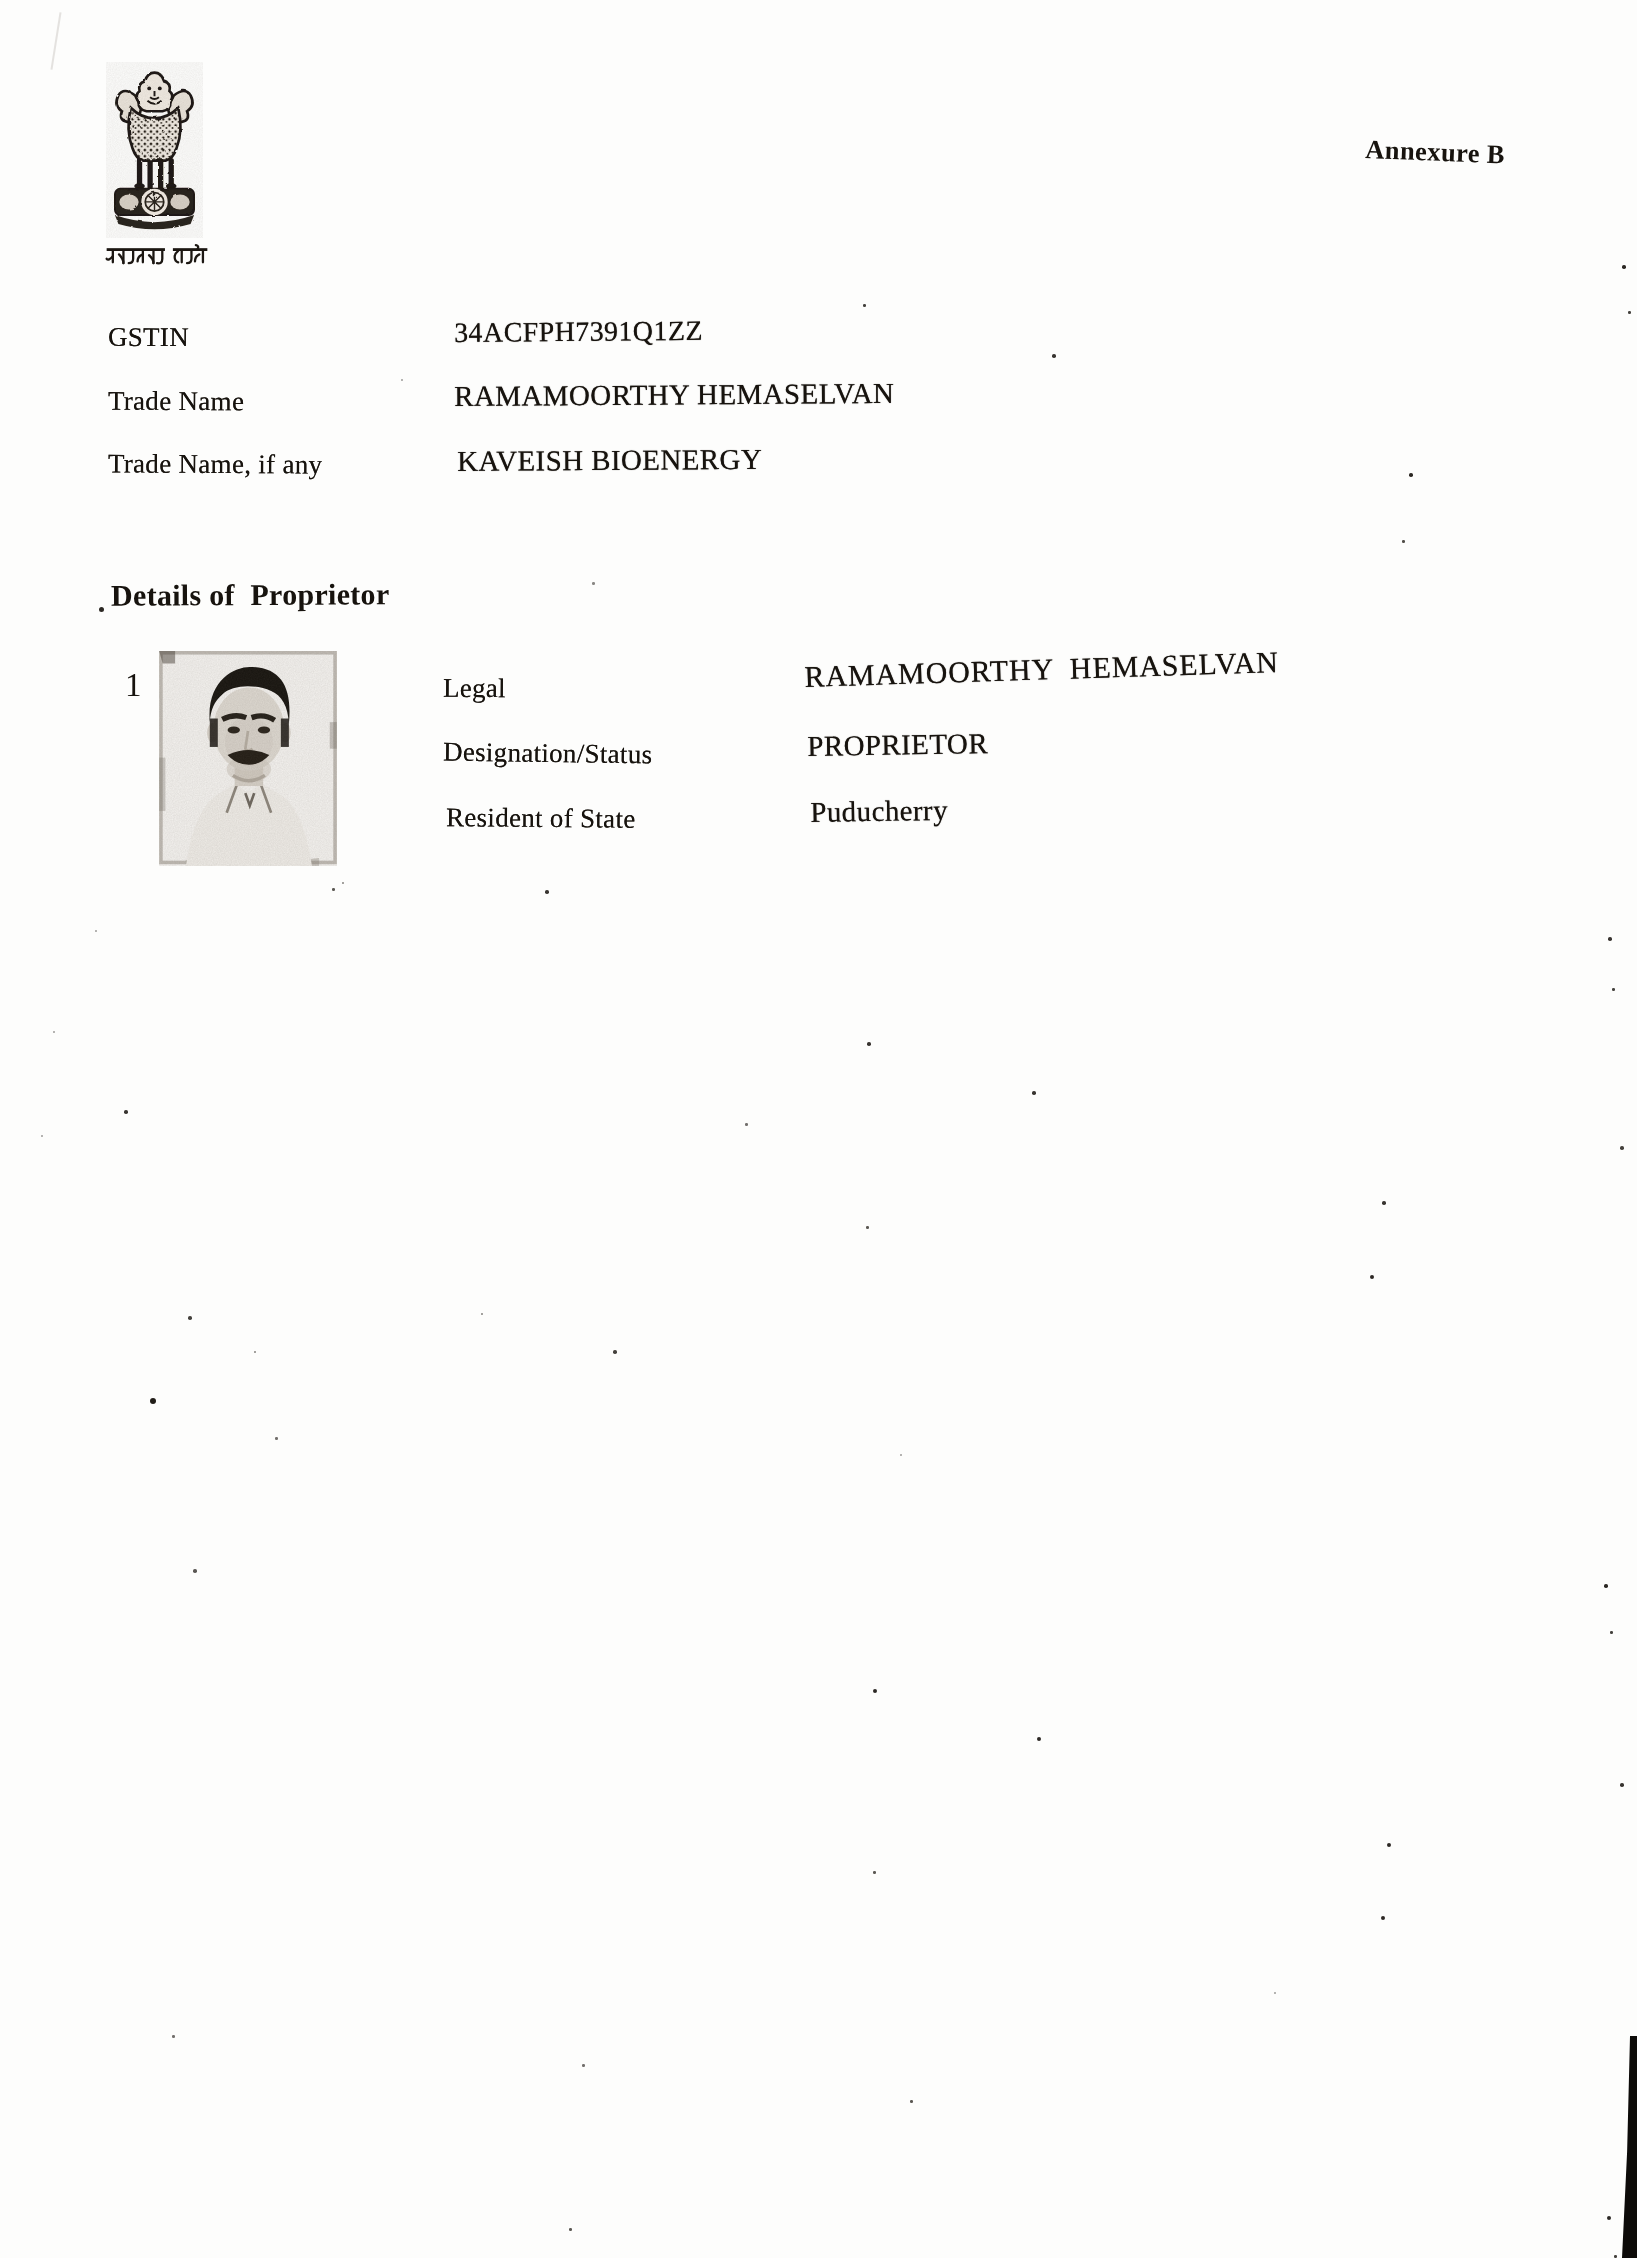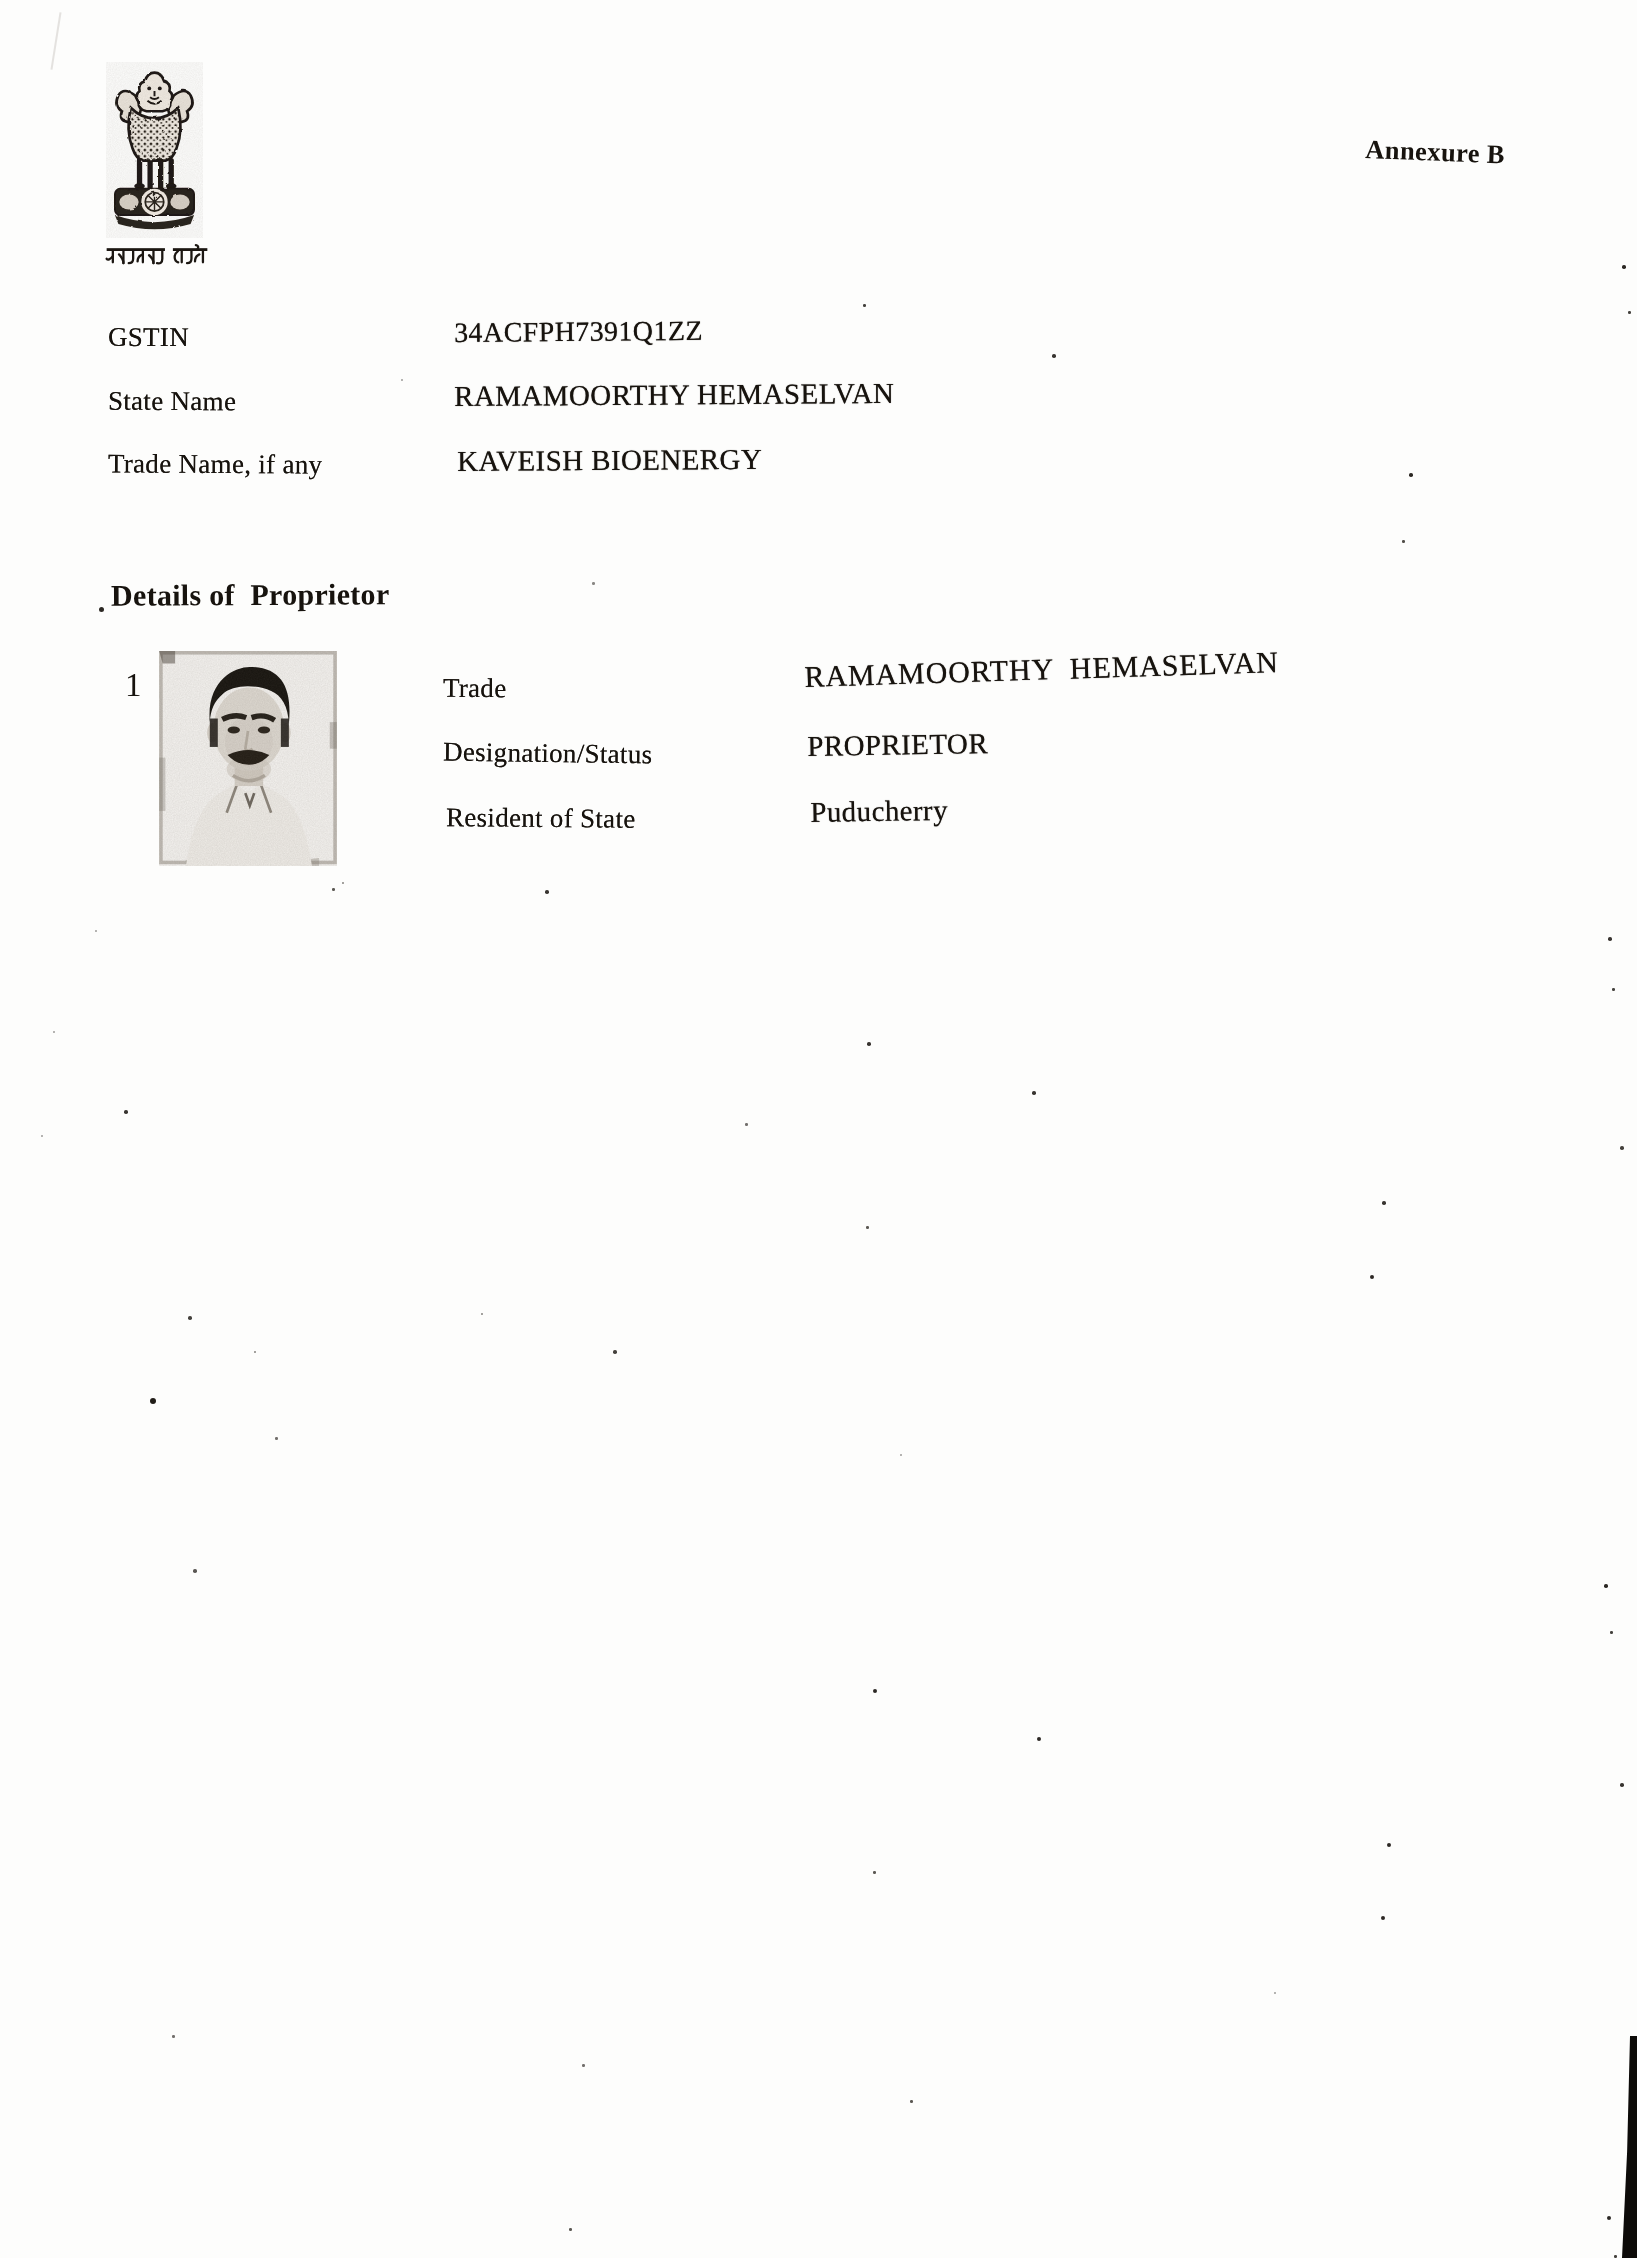--- a/index.html
+++ b/index.html
@@ -91,21 +91,21 @@
         <path d="M108 12 q-5 2 -5 8"></path>
       <path d="M104 1.5 q4 1 2 4"></path>
     </g>
   </svg>
 
   <div class="abs bold" style="left:1366px;top:134px;font-size:26.5px;letter-spacing:0.4px;transform:rotate(2.2deg);transform-origin:left top;">Annexure B</div>
 
   <div class="abs lbl" style="left:108px;top:322px;transform:rotate(.3deg)">GSTIN</div>
   <div class="abs val" style="left:454px;top:317px;font-size:28px;transform:rotate(-.5deg);transform-origin:left top">34ACFPH7391Q1ZZ</div>
 
-  <div class="abs lbl" style="left:108px;top:386px;transform:rotate(.3deg)">State Name</div>
+  <div class="abs lbl" style="left:108px;top:386px;transform:rotate(.3deg)">Trade Name</div>
   <div class="abs val" style="left:454px;top:380px;transform:rotate(-.4deg);transform-origin:left top">RAMAMOORTHY HEMASELVAN</div>
 
   <div class="abs lbl" style="left:108px;top:449px;transform:rotate(.3deg)">Trade Name, if any</div>
   <div class="abs val" style="left:457px;top:445px;transform:rotate(-.4deg);transform-origin:left top">KAVEISH BIOENERGY</div>
 
   <div class="abs bold" style="left:111px;top:578px;font-size:30px;letter-spacing:0.3px;transform:rotate(-.3deg);white-space:pre;">Details of  Proprietor</div>
 
   <div class="abs" style="left:125px;top:667px;font-size:33px;">1</div>
 
   <svg class="abs" style="left:159px;top:651px;width:178px;height:215px" viewBox="0 0 200 242" aria-hidden="true">
@@ -138,21 +138,21 @@
       <ellipse cx="84" cy="89" rx="7" ry="4" fill="#2a241c"></ellipse>
       <ellipse cx="118" cy="89" rx="7" ry="4" fill="#2a241c"></ellipse>
       <path d="M100 90 l-3 20 q3 4 8 0" stroke="#b5ada2" stroke-width="3" fill="none"></path>
       <ellipse cx="101" cy="133" rx="25" ry="15" fill="#c9c2b7" opacity=".5"></ellipse>
       <path d="M77 117 q24 -11 47 0 q-10 11 -23 11 q-14 0 -24 -11 Z" fill="#231d15"></path>
       <path d="M83 140 q18 12 36 0" stroke="#b0a89d" stroke-width="4" fill="none"></path>
     </g>
     <rect width="200" height="242" filter="url(#photNoise)" opacity="0.5"></rect>
   </svg>
 
-  <div class="abs lbl" style="left:443px;top:673px;transform:rotate(.4deg)">Trade</div>
+  <div class="abs lbl" style="left:443px;top:673px;transform:rotate(.4deg)">Legal</div>
   <div class="abs val" style="left:805px;top:660px;font-size:30px;letter-spacing:0.9px;transform:rotate(-1.8deg);transform-origin:left bottom">RAMAMOORTHY  HEMASELVAN</div>
 
   <div class="abs lbl" style="left:443px;top:738px;transform:rotate(.8deg)">Designation/Status</div>
   <div class="abs val" style="left:807px;top:730px;transform:rotate(-.9deg);transform-origin:left top">PROPRIETOR</div>
 
   <div class="abs lbl" style="left:446px;top:803px;transform:rotate(.5deg)">Resident of State</div>
   <div class="abs val" style="left:810px;top:796px;transform:rotate(-.9deg);transform-origin:left top">Puducherry</div>
 
   <div id="speck-layer" class="abs" style="left:0;top:0;width:1637px;height:2258px;pointer-events:none">
       <span class="speck" style="left: 863px; top: 304px; width: 2.6px; height: 2.6px; opacity: 0.8;"></span>

